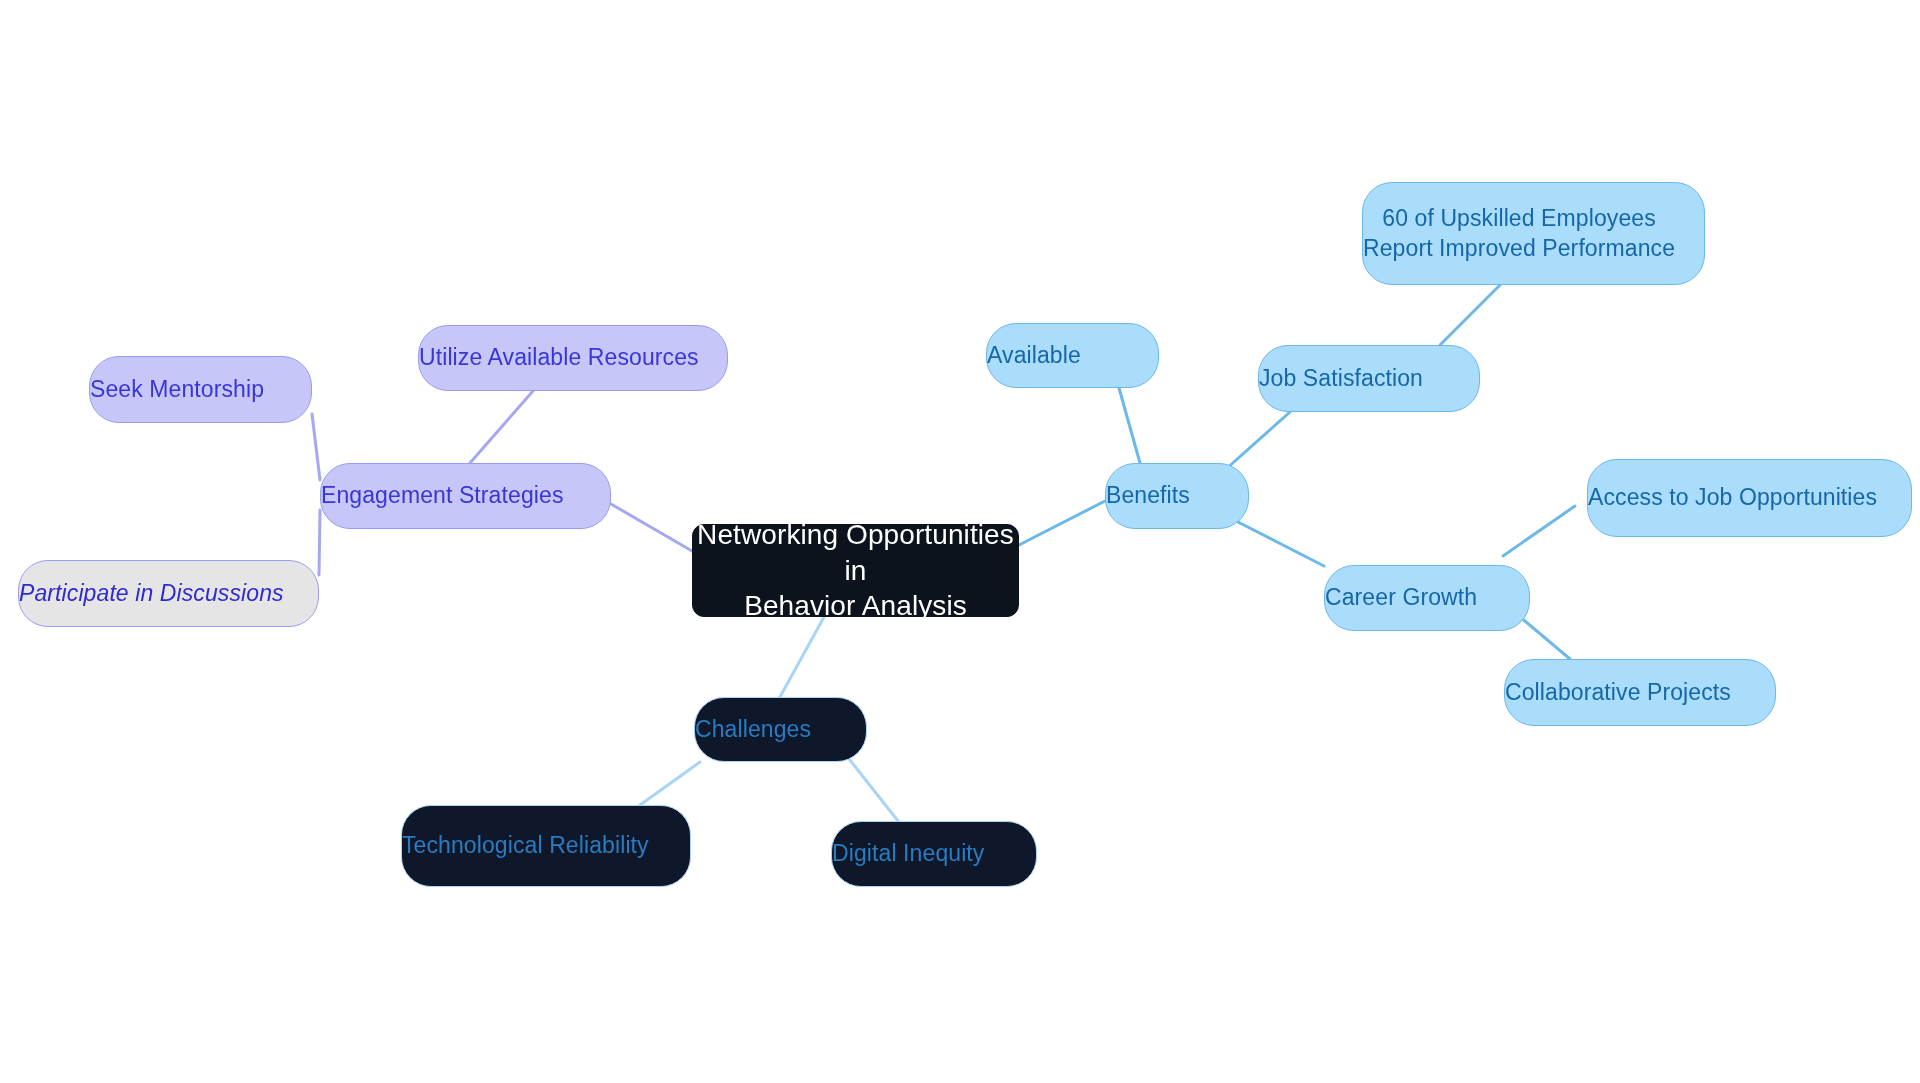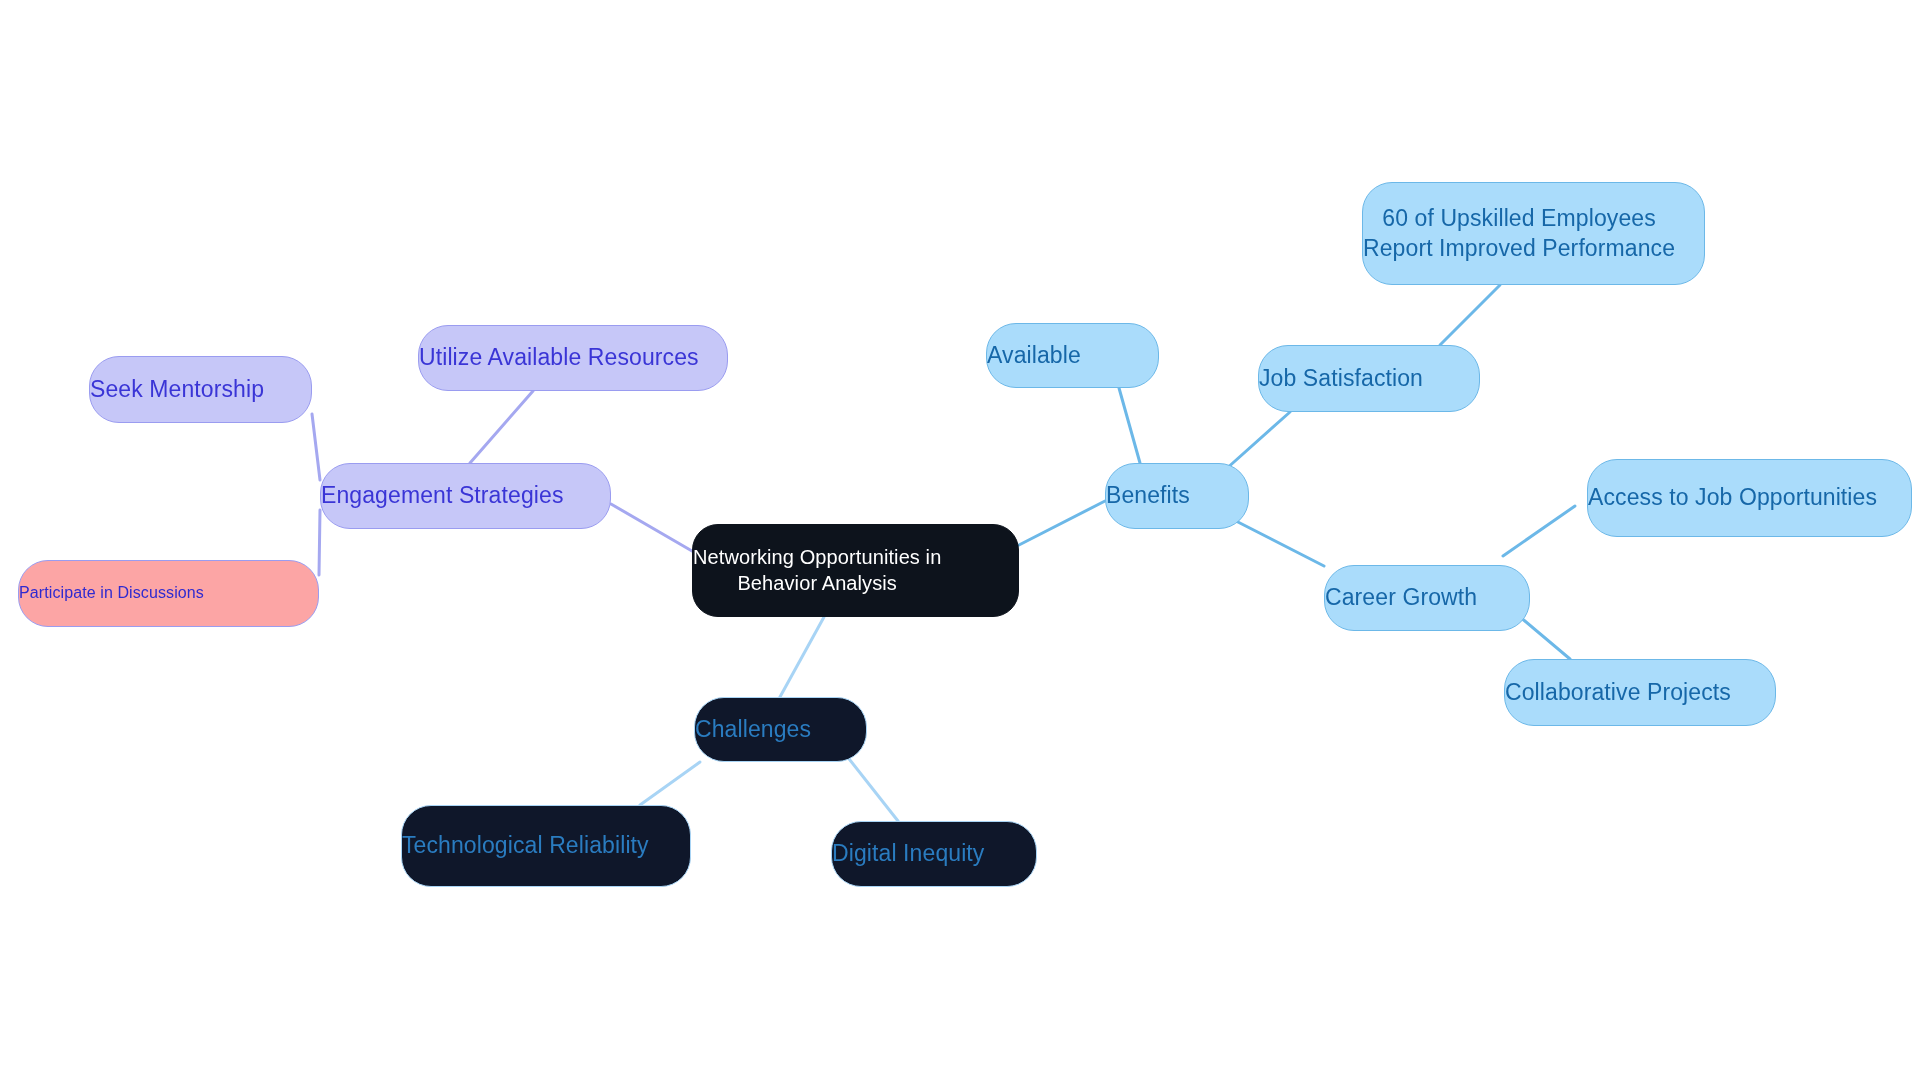--- a/index.html
+++ b/index.html
@@ -37,22 +37,22 @@
     border-style: solid;
     border-width: 1.5px;
     white-space: pre-line;
     line-height: 1.28;
     letter-spacing: 0.1px;
   }
   .node-root {
     background: #0d131c;
     border-color: #0d131c;
     color: #ffffff;
-    border-radius: 26px;
-    font-size: 20px;
+    border-radius: 12px;
+    font-size: 28px;
     border-width: 1px;
   }
   .node-blue {
     background: #aadcfb;
     border-color: #6cb8e8;
     color: #1667a8;
     border-radius: 30px;
     font-size: 23px;
   }
   .node-blue-light {
@@ -63,25 +63,26 @@
     font-size: 23px;
   }
   .node-purple {
     background: #c6c7f8;
     border-color: #9a9cf0;
     color: #3a35d6;
     border-radius: 30px;
     font-size: 23px;
   }
   .node-purple-deep {
-    background: #fca5a5;
+    background: #e5e5e5;
     border-color: #9a9cf0;
     color: #2f2ad0;
     border-radius: 30px;
-    font-size: 16px;
+    font-size: 23px;
+    font-style: italic;
   }
 </style>
 </head>
 <body>
 
 <div id="canvas">
   <svg id="edges" viewBox="0 0 1920 1083" width="1920" height="1083">
       <line x1="692" y1="551" x2="611" y2="504" stroke="#a5a8f0" stroke-width="3" stroke-linecap="round"></line>
       <line x1="320" y1="480" x2="312" y2="414" stroke="#a5a8f0" stroke-width="3" stroke-linecap="round"></line>
       <line x1="470" y1="463" x2="533" y2="391" stroke="#a5a8f0" stroke-width="3" stroke-linecap="round"></line>

